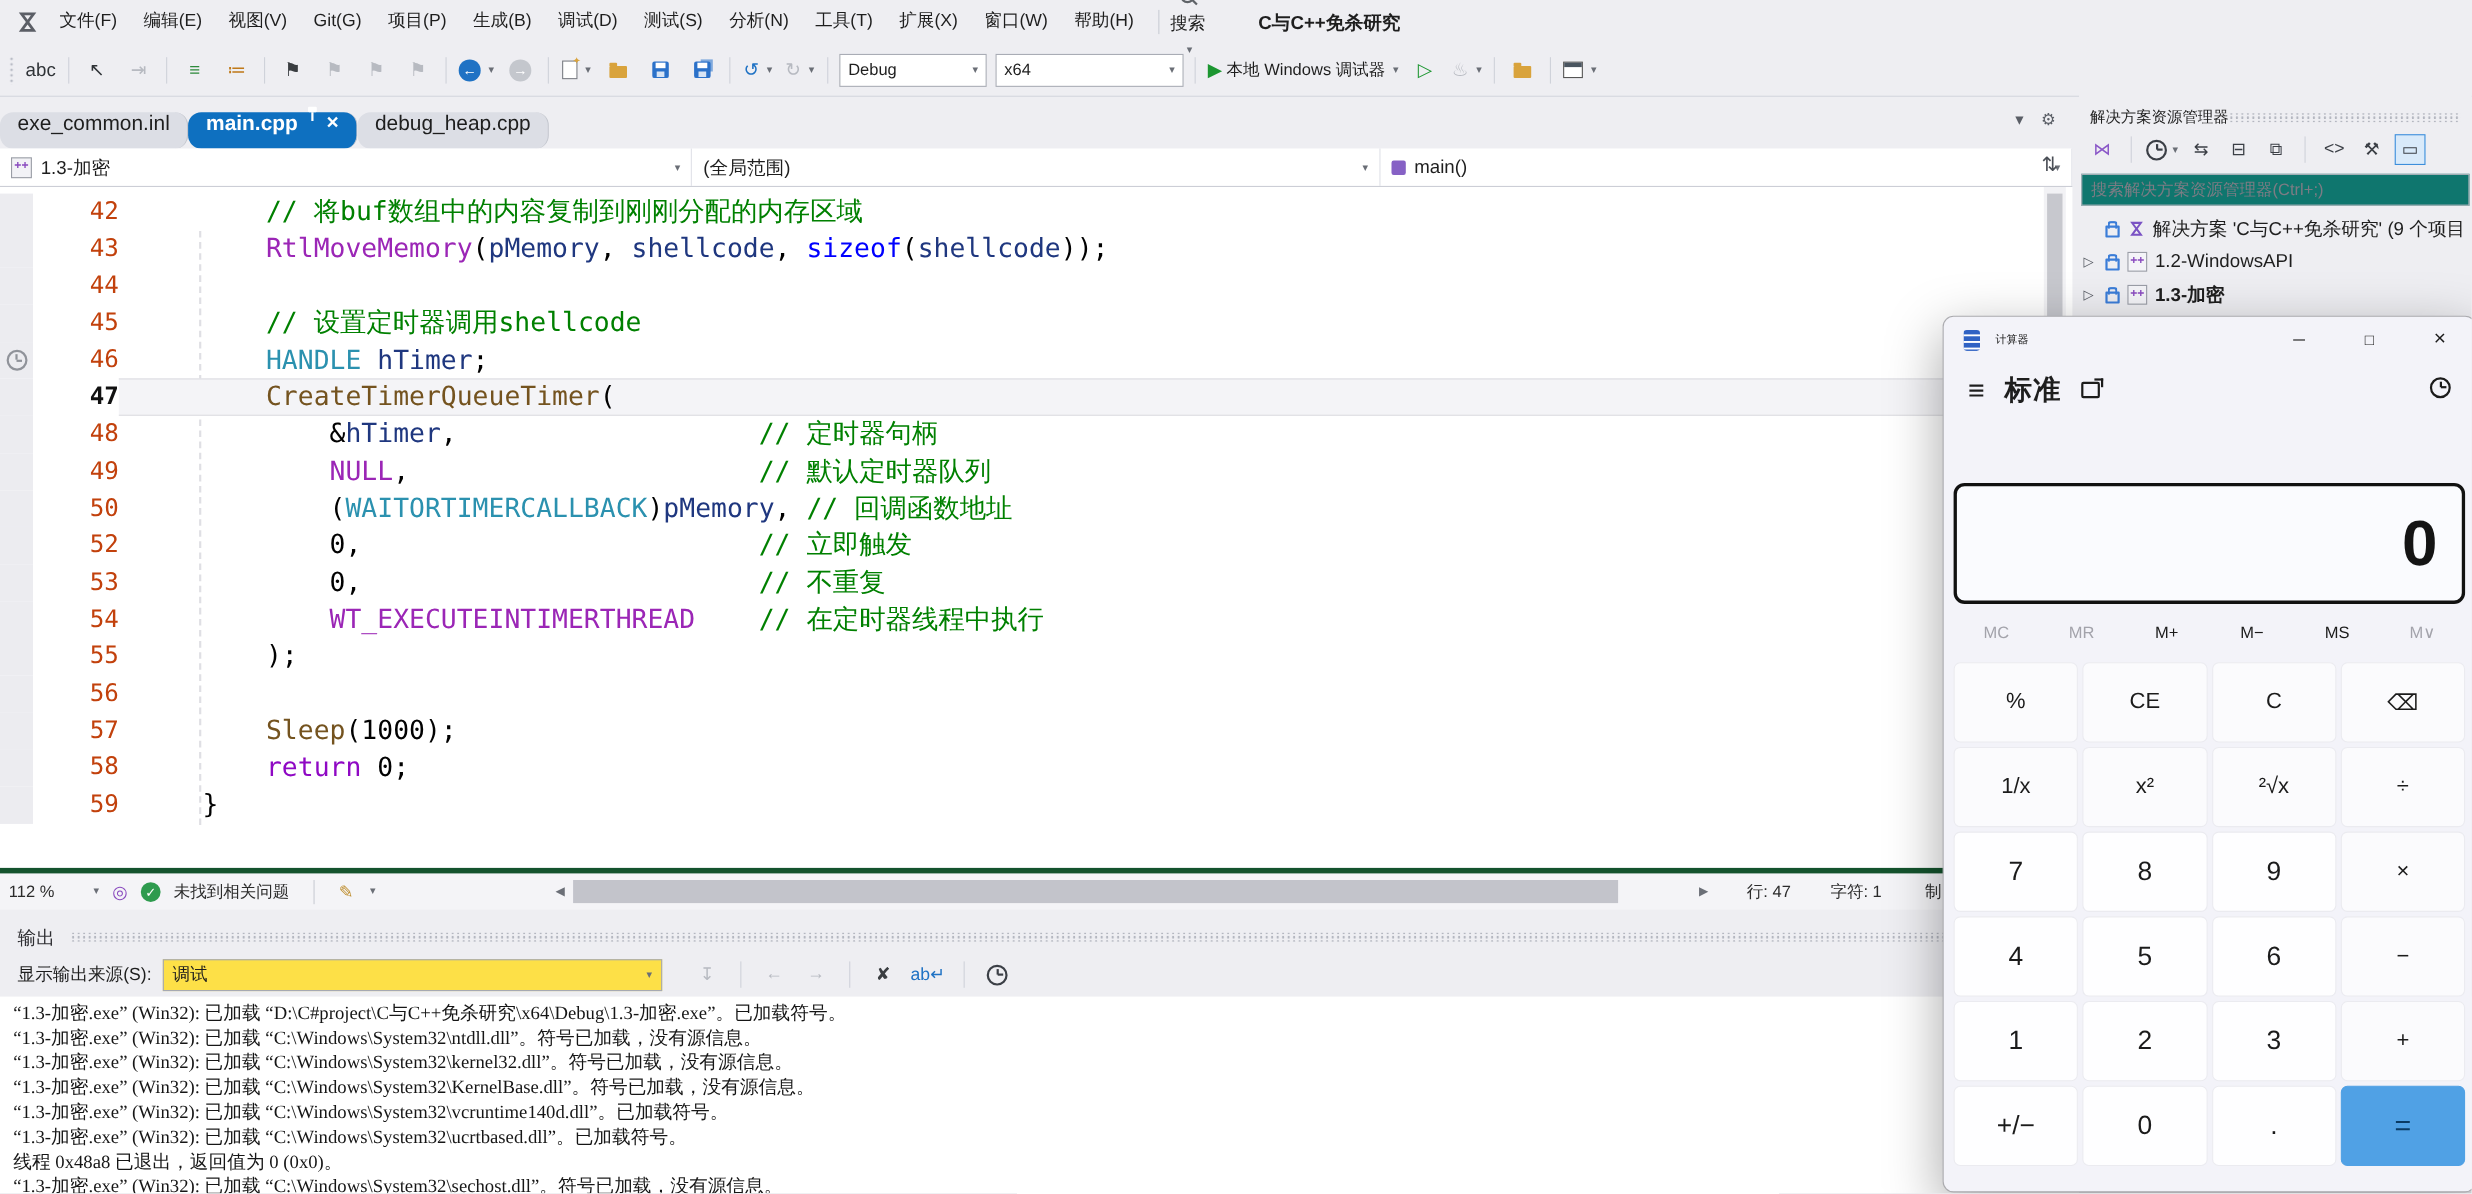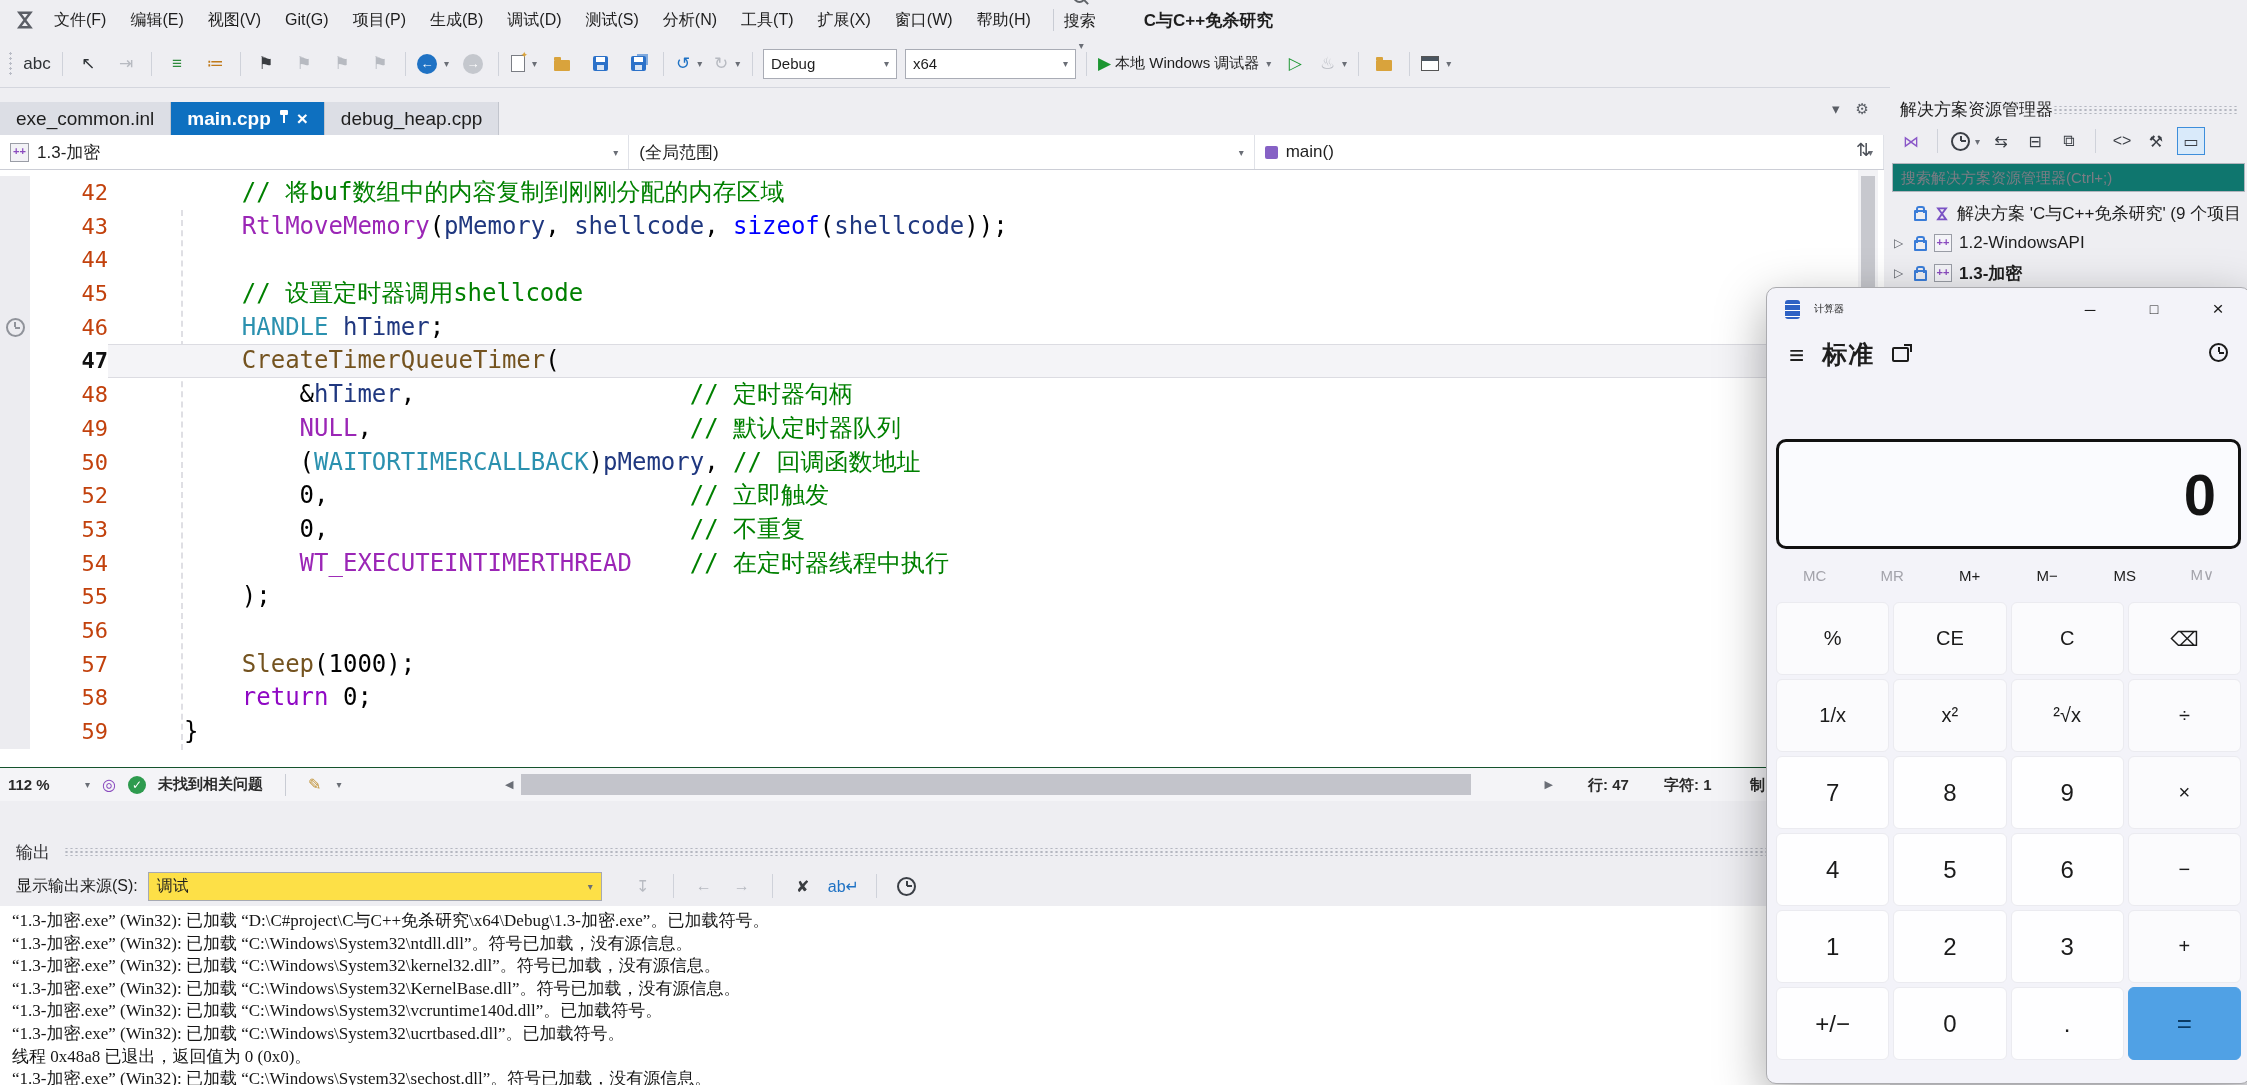--- a/index.html
+++ b/index.html
@@ -38,22 +38,22 @@
   .ico-floppy::after,.ico-floppy2::after{content:"";position:absolute;bottom:1px;left:4px;right:4px;height:5px;background:#d8e4f4;}
   .ico-page{width:12px;height:15px;background:#fff;border:1px solid #7a7d84;position:relative;display:inline-block;}
   .ico-page::after{content:"✦";color:#d9a33c;font-size:9px;position:absolute;right:-4px;top:-6px;}
   .ico-console{width:16px;height:13px;background:#fff;border:1px solid #555;display:inline-block;}
   .ico-console::before{content:"";display:block;height:4px;background:#4a5560;}
   .ico-clock{display:inline-block;width:15px;height:15px;border:2px solid currentColor;border-radius:50%;position:relative;}
   .ico-clock::before{content:"";position:absolute;left:50%;top:2px;width:2px;height:5px;background:currentColor;margin-left:-1px;}
   .ico-clock::after{content:"";position:absolute;left:50%;top:50%;width:5px;height:2px;background:currentColor;margin-top:-1px;}
   
   #tabwell{position:absolute;left:0;top:88px;width:1884px;height:47px;display:flex;align-items:flex-end;}
-  .tab{height:33px;display:flex;align-items:center;padding:0 16px;background:#dcdee5;border-right:1px solid #c2c5cd;
-       font-size:19px;gap:9px;white-space:nowrap;}
+  .tab{height:33px;display:flex;padding:0 16px;background:#dcdee5;border-right:1px solid #c2c5cd;
+       font-size:19px;gap:9px;white-space:nowrap;border-radius:12px;}
   .tab.active{background:#0e70c0;color:#fff;font-weight:700;}
   .tab-close{font-size:19px;line-height:19px;}
   .ico-pin{width:2px;height:8px;background:#fff;position:relative;display:inline-block;margin:0 3px;}
   .ico-pin::before{content:"";position:absolute;top:-5px;left:-3px;width:8px;height:5px;background:#fff;border-radius:1px;}
   #tabwell-actions{position:absolute;left:1832px;top:100px;display:flex;gap:16px;color:#5a5e66;font-size:15px;}
   
   #navbar{position:absolute;left:0;top:135px;width:1884px;height:34px;background:#fff;border-bottom:1px solid #ccced6;display:flex;}
   .nav-sec{display:flex;align-items:center;padding:0 10px;border-right:1px solid #e0e2e8;font-size:17px;}
   .ns1{width:612px;}.ns2{width:608px;}.ns3{width:612px;}
   .nav-caret{margin-left:auto;}
@@ -70,22 +70,22 @@
   .ln{width:78px;flex:none;text-align:right;padding-right:10px;font:22px/33.7px "DejaVu Sans Mono",monospace;color:#c2410c;}
   .cl.cur .ln{color:#111;font-weight:700;}
   .cl.cur::before{content:"";position:absolute;left:108px;right:10px;top:0;bottom:0;background:#f4f4f7;
                   border-top:1px solid #dcdce2;border-bottom:1px solid #dcdce2;}
   .ct{flex:1;position:relative;font:24px/33.7px "DejaVu Sans Mono",monospace;white-space:pre;padding-left:66px;color:#010101;}
   .tok-c{color:#008000;}.tok-k{color:#0000ff;}.tok-t{color:#2b91af;}.tok-v{color:#1f377f;}
   .tok-f{color:#74531f;}.tok-m{color:#9b26b6;}.tok-s{color:#8f08c4;}.tok-p{color:#010101;}
   #editor-vscroll{position:absolute;left:1858px;top:170px;width:20px;height:625px;background:#f2f2f5;}
   #editor-vscroll .thumb{position:absolute;left:3px;top:6px;width:14px;height:112px;background:#c7c8ce;}
   
-  #editor-status{position:absolute;left:0;top:767px;width:1884px;height:33px;background:#f4f4f7;border-top:1px solid #14532d;
-                 font-size:15px;color:#2b2b2b;font-weight:bold;}
+  #editor-status{position:absolute;left:0;top:789px;width:1884px;height:33px;background:#f4f4f7;border-top:5px solid #14532d;
+                 font-size:15px;color:#2b2b2b;}
   .es-left{display:flex;align-items:center;height:100%;gap:12px;padding-left:8px;}
   #zoom-box{width:82px;display:flex;justify-content:space-between;align-items:center;}
   #health-glyph{color:#8a4bbf;font-size:16px;}
   .check-circle{width:18px;height:18px;border-radius:50%;background:#2e9b4e;color:#fff;font-size:12px;
                 text-align:center;line-height:18px;display:inline-block;}
   #cleanup-glyph{color:#c09135;font-size:16px;}
   #hscroll{position:absolute;left:505px;top:5px;height:23px;width:1048px;display:flex;align-items:center;gap:4px;}
   #hscroll .arrow{color:#6b6f77;font-size:11px;}
   #hscroll .track{flex:1;height:21px;background:#f4f4f7;position:relative;}
   #hscroll .hthumb{position:absolute;left:4px;top:0;height:21px;width:950px;background:#c3c4cb;}
@@ -100,21 +100,21 @@
                  align-items:center;justify-content:space-between;padding:0 8px;font-size:16px;text-align:center;}
   #output-icons{display:flex;align-items:center;margin-left:28px;gap:12px;}
   .mini-btn{min-width:26px;height:26px;display:flex;align-items:center;justify-content:center;font-size:16px;color:#3b3f46;gap:2px;}
   .mini-btn.dis{color:#b7bac1;}
   .mini-glyph{color:inherit;}
   .mini-btn.selbox{border:1px solid #3d8edb;background:#d9eafa;}
   #output-lines{position:absolute;left:0;top:68px;right:0;bottom:0;background:#fff;padding:4px 0 0 12px;
                 font:17px/22.6px "Liberation Serif","DejaVu Serif",serif;color:#161616;white-space:pre;overflow:hidden;}
   
   #solution-explorer{position:absolute;left:1890px;top:86px;width:357px;bottom:0;background:#eeeef2;overflow:hidden;}
-  #se-header{display:flex;align-items:center;padding:12px 4px 4px 10px;font-size:17px;}
+  #se-header{display:flex;align-items:center;padding:12px 4px 4px 10px;font-size:14px;}
   #se-icons{display:flex;align-items:center;gap:8px;padding:2px 4px 8px 8px;font-size:16px;}
   #se-search{margin:0 2px 6px 2px;height:27px;background:#0f766e;border:1px solid #b2b5bd;display:flex;align-items:center;}
   #se-search input{border:none;outline:none;width:100%;font-size:15px;color:#1e1e1e;background:transparent;padding:0 8px;
                    font-family:inherit;}
   #se-search input::placeholder{color:#7c7c84;}
   .tree-row{display:flex;align-items:center;height:30px;font-size:17px;gap:7px;padding-left:4px;white-space:nowrap;}
   .tree-row.bold .tree-label{font-weight:700;}
   .chev{width:13px;color:#5a5e66;font-size:12px;flex:none;}
   .ico-lock{width:9px;height:7px;border:2px solid #3b7dd8;border-radius:1px;position:relative;margin-top:4px;flex:none;}
   .ico-lock::before{content:"";position:absolute;top:-6px;left:0px;width:5px;height:5px;border:2px solid #3b7dd8;

